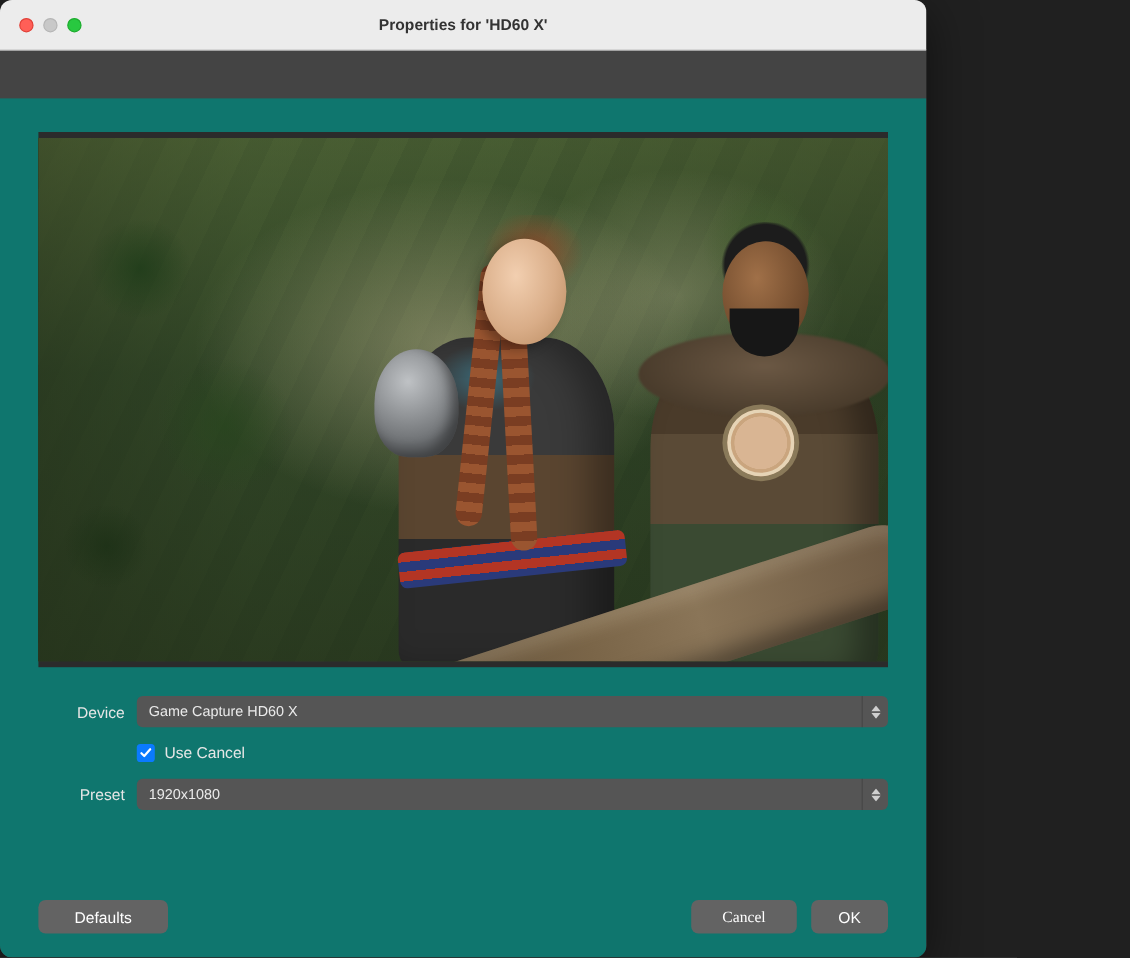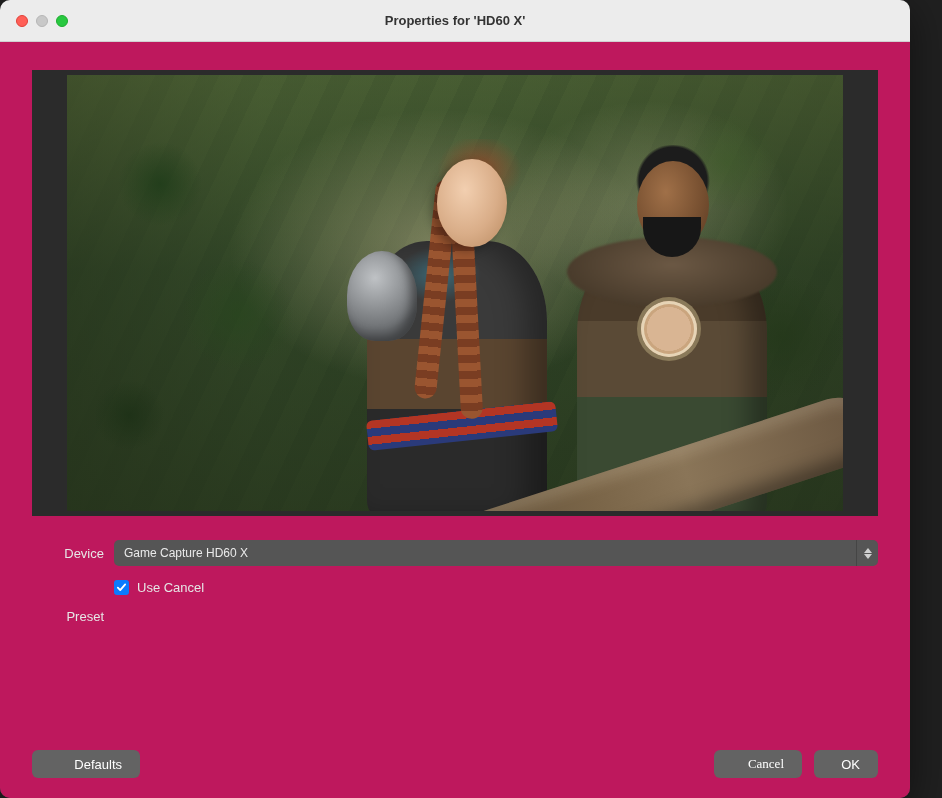--- a/index.html
+++ b/index.html
@@ -10,28 +10,29 @@
     }
 
     body {
       background: #202020;
       width: 942px;
       height: 798px;
       overflow: hidden;
     }
 
     .window {
-      width: 910px;
+      width: 772px;
       height: 798px;
       background: #444444;
       border-radius: 10px;
       overflow: hidden;
       box-shadow: 0 10px 40px rgba(0,0,0,0.5);
       display: flex;
       flex-direction: column;
+      gap: 40px;
     }
 
     .titlebar {
       height: 42px;
       background: #ececec;
       display: flex;
       align-items: center;
       position: relative;
       border-bottom: 1px solid #d0d0d0;
     }
@@ -58,21 +59,21 @@
       left: 0; right: 0;
       text-align: center;
       font-size: 13px;
       font-weight: 600;
       color: #333;
       pointer-events: none;
     }
 
     .content {
       flex: 1;
-      background: #be185d;
+      background: #0f766e;
       padding: 28px 32px 20px 32px;
       display: flex;
       flex-direction: column;
     }
 
     .preview-wrap {
       background: #2b2b2b;
       height: 446px;
       display: flex;
       align-items: center;
@@ -327,21 +328,20 @@
 
     .btn {
       background: #636363;
       color: #ffffff;
       border: none;
       border-radius: 6px;
       height: 28px;
       padding: 0 18px;
       font-size: 13px;
       cursor: default;
-      text-align: right;
     }
 
     .footer .spacer { flex: 1; }
 
     .footer .btn + .btn { margin-left: 12px; }
     .footer .btn.ok { min-width: 64px; }
     .footer .btn.cancel { min-width: 88px; font-family: Liberation Serif, serif; }
     .footer .btn.defaults { min-width: 108px; }
   </style>
 </head>
@@ -399,20 +399,31 @@
       <div class="checkbox-row">
         <span class="checkbox checked">
           <svg width="11" height="11" viewBox="0 0 12 12">
               <path d="M2 6.2 L4.6 8.8 L10 2.6" stroke="#ffffff" stroke-width="2" fill="none" stroke-linecap="round" stroke-linejoin="round"></path>
             </svg>
         </span>
         <span>Use Cancel</span>
       </div>
 
       <div class="label">Preset</div>
+      <div class="select">
+        <span>1920x1080</span>
+        <span class="stepper">
+          <svg width="8" height="5" viewBox="0 0 8 5">
+              <path d="M0 5 L4 0 L8 5 Z" fill="#cfcfcf"></path>
+            </svg>
+          <svg width="8" height="5" viewBox="0 0 8 5">
+              <path d="M0 0 L4 5 L8 0 Z" fill="#cfcfcf"></path>
+            </svg>
+        </span>
+      </div>
 
       <div></div>
 
     </div>
 
     <div class="footer">
       <button class="btn defaults">Defaults</button>
       <div class="spacer"></div>
       <button class="btn cancel">Cancel</button>
       <button class="btn ok">OK</button>

